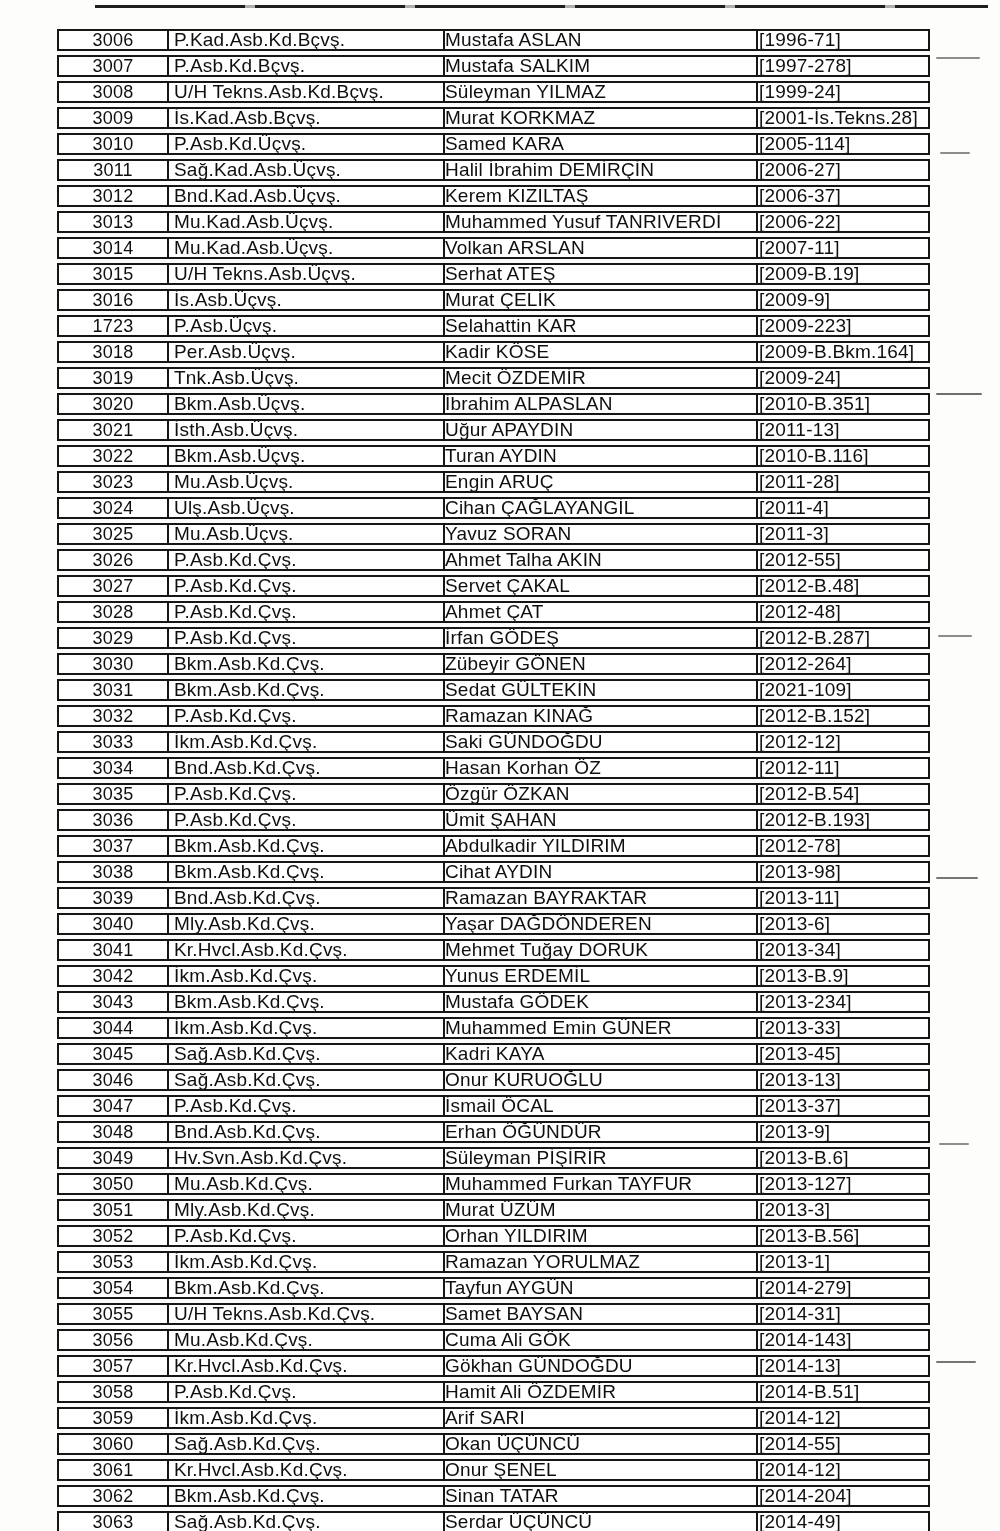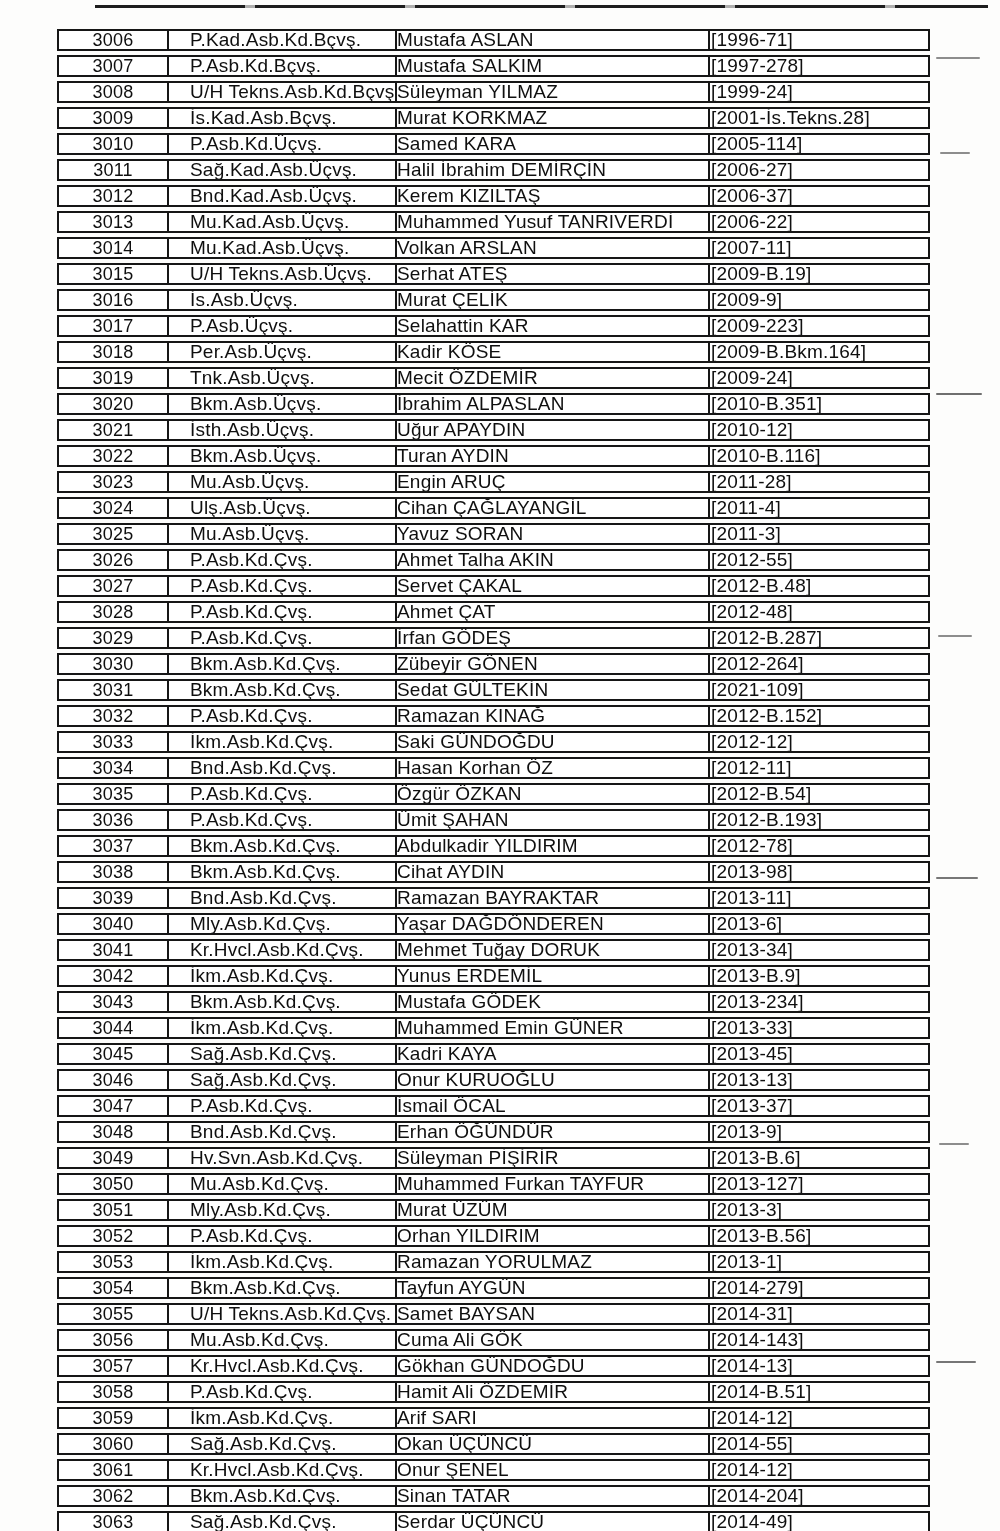--- a/index.html
+++ b/index.html
@@ -25,21 +25,21 @@
     background:#fff;
   }
   .cell{
     display:flex;align-items:center;
     box-sizing:border-box;
     overflow:hidden;white-space:nowrap;
     font-size:19px;line-height:18px;letter-spacing:.2px;
     color:#0f0f0f;
   }
   .c0{width:110px;justify-content:center;border-right:2px solid #161616;font-size:18px;}
-  .c1{width:228px;padding-left:21px;border-right:2px solid #161616;}
+  .c1{width:276px;padding-left:5px;border-right:2px solid #161616;}
   .c2{width:313px;border-right:2px solid #161616;}
   .c3{flex:1;padding-left:1px;}
   
   .dash{position:absolute;height:2px;background:#8d8d8d;border-radius:1px;}
 </style>
 </head>
 <body>
 
 <div class="page">
   <div class="top-line"></div>
@@ -105,21 +105,21 @@
         <div class="cell c2">Serhat ATEŞ</div>
         <div class="cell c3">[2009-B.19]</div>
       </div>
       <div class="row">
         <div class="cell c0">3016</div>
         <div class="cell c1">İs.Asb.Üçvş.</div>
         <div class="cell c2">Murat ÇELİK</div>
         <div class="cell c3">[2009-9]</div>
       </div>
       <div class="row">
-        <div class="cell c0">3017</div>
+        <div class="cell c0">1723</div>
         <div class="cell c1">P.Asb.Üçvş.</div>
         <div class="cell c2">Selahattin KAR</div>
         <div class="cell c3">[2009-223]</div>
       </div>
       <div class="row">
         <div class="cell c0">3018</div>
         <div class="cell c1">Per.Asb.Üçvş.</div>
         <div class="cell c2">Kadir KÖSE</div>
         <div class="cell c3">[2009-B.Bkm.164]</div>
       </div>
@@ -132,21 +132,21 @@
       <div class="row">
         <div class="cell c0">3020</div>
         <div class="cell c1">Bkm.Asb.Üçvş.</div>
         <div class="cell c2">İbrahim ALPASLAN</div>
         <div class="cell c3">[2010-B.351]</div>
       </div>
       <div class="row">
         <div class="cell c0">3021</div>
         <div class="cell c1">İsth.Asb.Üçvş.</div>
         <div class="cell c2">Uğur APAYDIN</div>
-        <div class="cell c3">[2010-12]</div>
+        <div class="cell c3">[2011-13]</div>
       </div>
       <div class="row">
         <div class="cell c0">3022</div>
         <div class="cell c1">Bkm.Asb.Üçvş.</div>
         <div class="cell c2">Turan AYDIN</div>
         <div class="cell c3">[2010-B.116]</div>
       </div>
       <div class="row">
         <div class="cell c0">3023</div>
         <div class="cell c1">Mu.Asb.Üçvş.</div>

